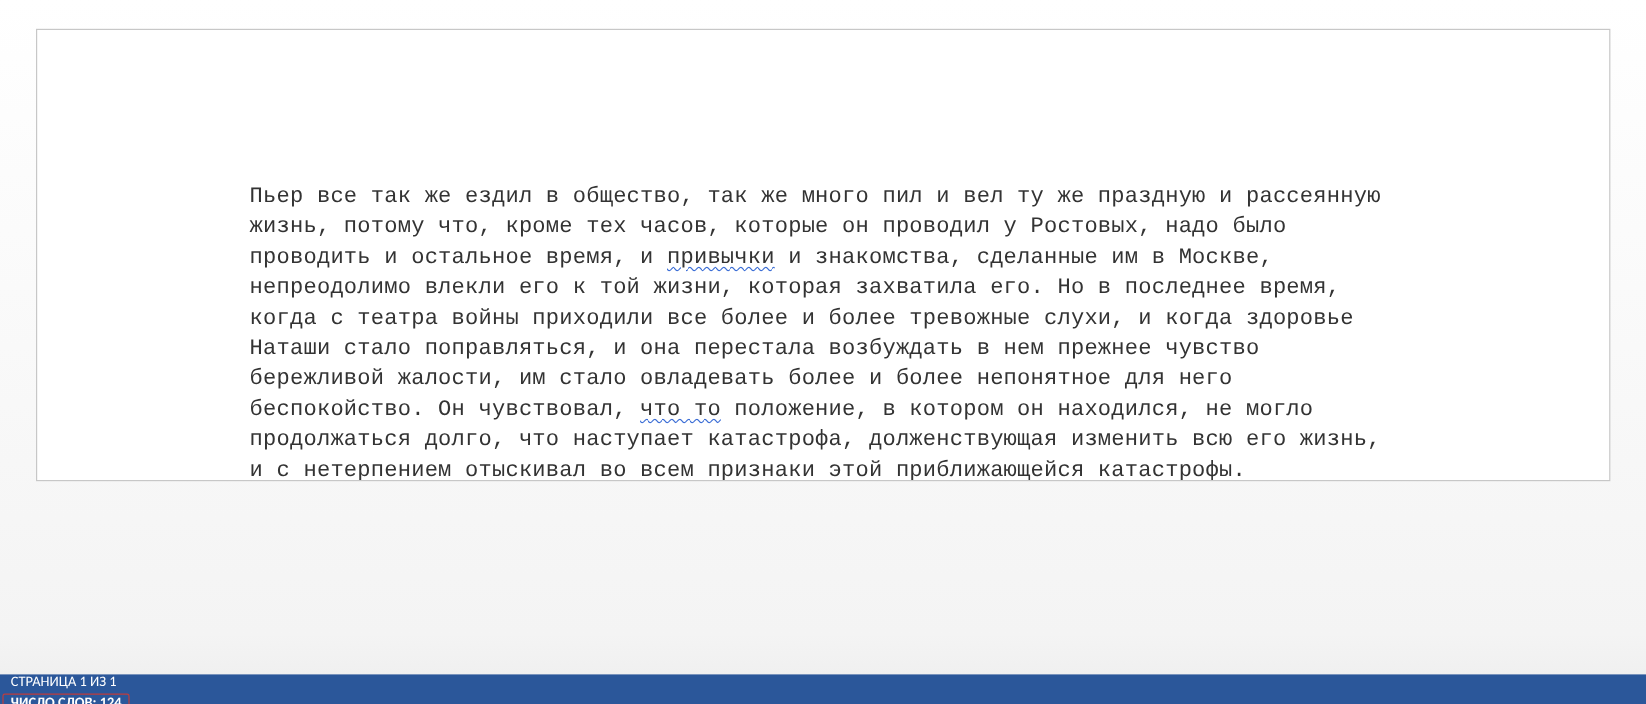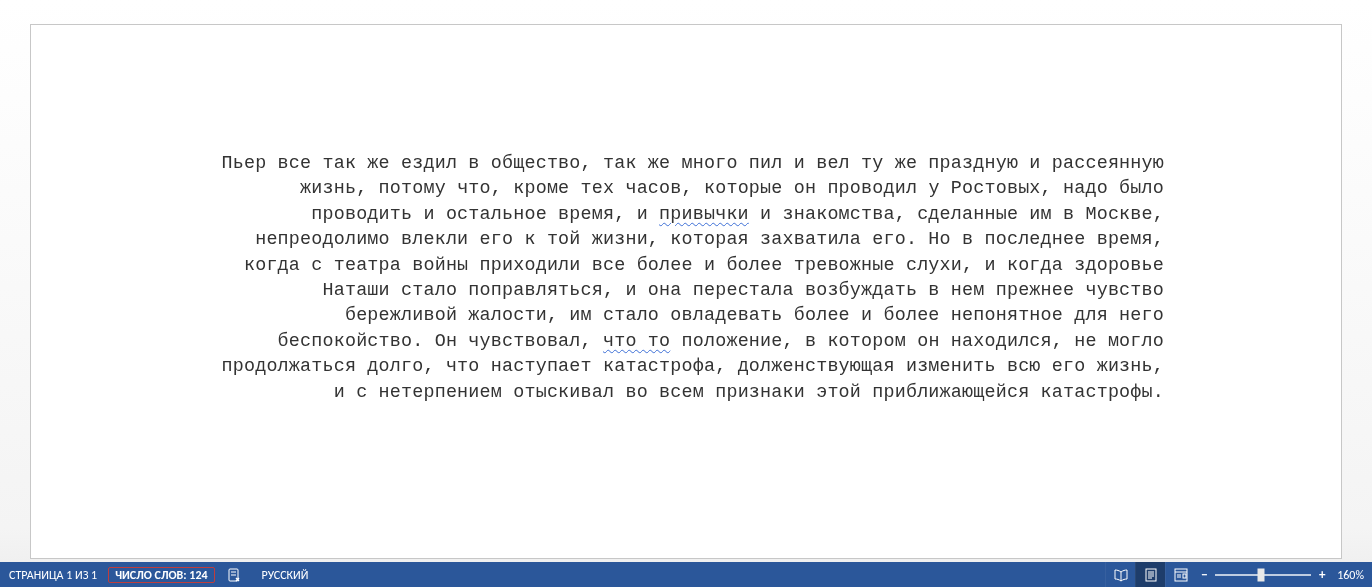--- a/index.html
+++ b/index.html
@@ -3,24 +3,23 @@
 <meta charset="utf-8">
 <style>
   * { margin: 0; padding: 0; box-sizing: border-box; }
   html, body { width: 1372px; height: 587px; overflow: hidden; font-family: Calibri, Arial, sans-serif; }
   body { background: linear-gradient(to bottom, #ffffff 0%, #f4f4f4 90%, #ededed 100%); display: flex; flex-direction: column; }
   .editor-area { flex: 1; padding: 24px 30px 0 30px; position: relative; }
   .page {
     background: #fff;
     border: 1px solid #c7c7c7;
     width: 100%;
-    height: 535px;
+    height: 377px;
     padding: 126px 177px 40px 177px;
     overflow: hidden;
-    text-align: right;
   }
   .doc-text {
     font-family: "Courier New", Courier, monospace;
     font-size: 18.4px;
     line-height: 1.38;
     color: #333;
     letter-spacing: 0.01em;
   }
   .wavy {
     border-bottom: 2px solid transparent;
@@ -31,20 +30,21 @@
     text-underline-offset: 3px;
   }
   .statusbar {
     height: 25px;
     background: #2b579a;
     color: #fff;
     display: flex;
     align-items: stretch;
     font-size: 12px;
     user-select: none;
+    flex-direction: column;
   }
   .statusbar .sb-item {
     display: flex;
     align-items: center;
     padding: 0 9px;
     height: 100%;
     white-space: nowrap;
   }
   .sb-boxed {
     border: 1px solid #bf3d3d;

